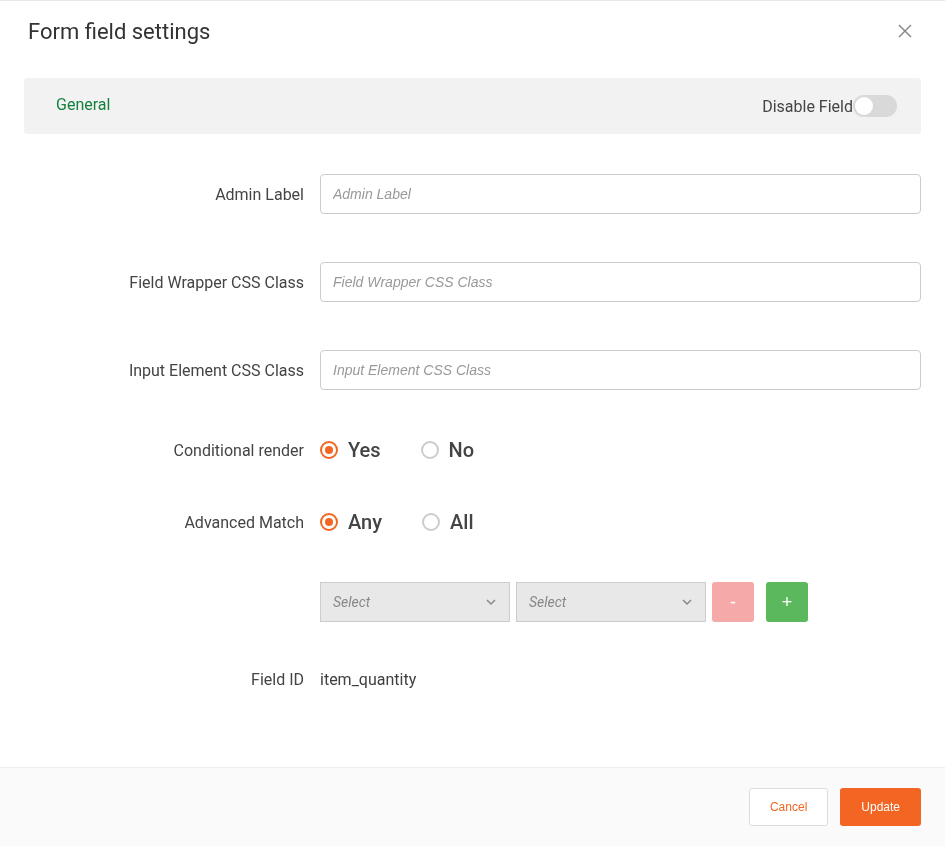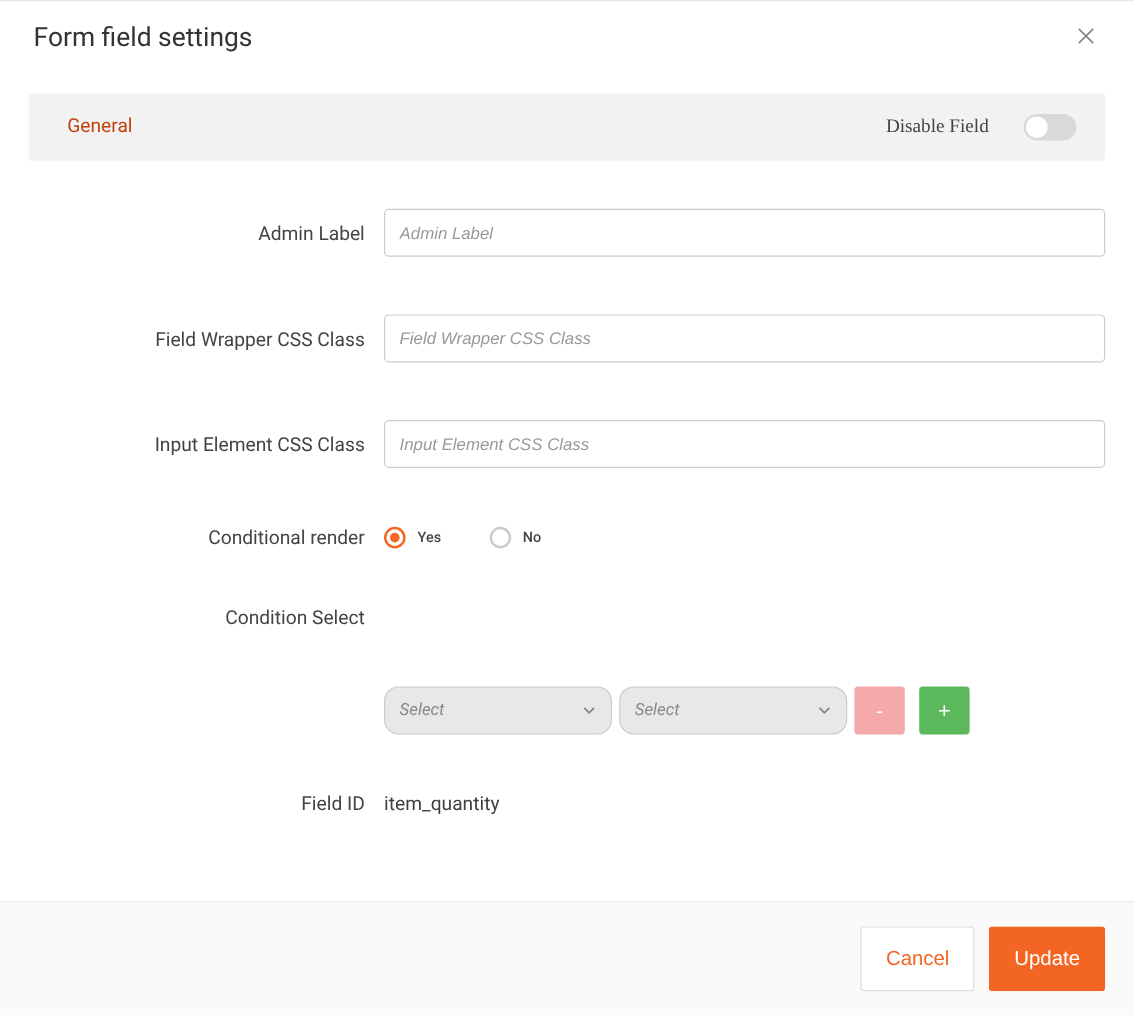--- a/index.html
+++ b/index.html
@@ -56,38 +56,37 @@
     }
     .tabs {
       display: flex;
       height: 56px;
     }
     .tab {
       padding: 0 32px;
       display: flex;
       align-items: center;
       font-size: 16px;
-      color: #c2410c;
+      color: #15803d;
       cursor: pointer;
       border-bottom: 3px solid transparent;
       height: 100%;
     }
     .tab.active {
       background: #fff;
       color: #333;
       font-weight: 600;
       border-bottom: 3px solid #f26522;
     }
     .disable-field {
       margin-left: auto;
       display: flex;
       align-items: center;
       padding-right: 24px;
-      gap: 29px;
-      font-family: Liberation Serif, serif;
+      gap: 0;
     }
     .disable-label {
       font-size: 16px;
       color: #444;
     }
     .toggle {
       width: 44px;
       height: 22px;
       background: #d9d9d9;
       border-radius: 11px;
@@ -164,34 +163,34 @@
       border-color: #f26522;
     }
     .radio.checked::after {
       content: "";
       width: 8px;
       height: 8px;
       background: #f26522;
       border-radius: 50%;
     }
     .radio-label {
-      font-size: 12px;
+      font-size: 20px;
       color: #444;
       font-weight: 500;
     }
     .condition-row {
       display: flex;
       gap: 6px;
       align-items: center;
     }
     .select-box {
       height: 40px;
       background: #e8e8e8;
       border: 1px solid #ccc;
-      border-radius: 12px;
+      border-radius: 0;
       display: flex;
       align-items: center;
       justify-content: space-between;
       padding: 0 12px;
       cursor: pointer;
       width: 190px;
     }
     .select-placeholder {
       color: #888;
       font-style: italic;
@@ -237,24 +236,24 @@
     }
     .footer {
       display: flex;
       justify-content: flex-end;
       gap: 12px;
       padding: 20px 24px;
       background: #fafafa;
       border-top: 1px solid #eee;
     }
     .btn {
-      height: 54px;
+      height: 38px;
       padding: 0 20px;
       border-radius: 3px;
-      font-size: 17px;
+      font-size: 12px;
       cursor: pointer;
       border: 1px solid transparent;
     }
     .btn-cancel {
       background: #fff;
       border: 1px solid #ddd;
       color: #f26522;
     }
     .btn-update {
       background: #f26522;
@@ -322,21 +321,33 @@
           </div>
           <div class="radio-option">
             <div class="radio"></div>
             <span class="radio-label">No</span>
           </div>
         </div>
       </div>
     </div>
 
     <div class="form-row compact">
-      <div class="form-label">Condition Select</div>
+      <div class="form-label">Advanced Match</div>
+      <div class="form-control">
+        <div class="radio-group">
+          <div class="radio-option">
+            <div class="radio checked"></div>
+            <span class="radio-label">Any</span>
+          </div>
+          <div class="radio-option">
+            <div class="radio"></div>
+            <span class="radio-label">All</span>
+          </div>
+        </div>
+      </div>
     </div>
 
     <div class="form-row compact">
       <div class="form-label"></div>
       <div class="form-control">
         <div class="condition-row">
           <div class="select-box">
             <span class="select-placeholder">Select</span>
             <span class="chevron">
               <svg viewBox="0 0 12 12" fill="none" stroke="currentColor" stroke-width="1.5">

